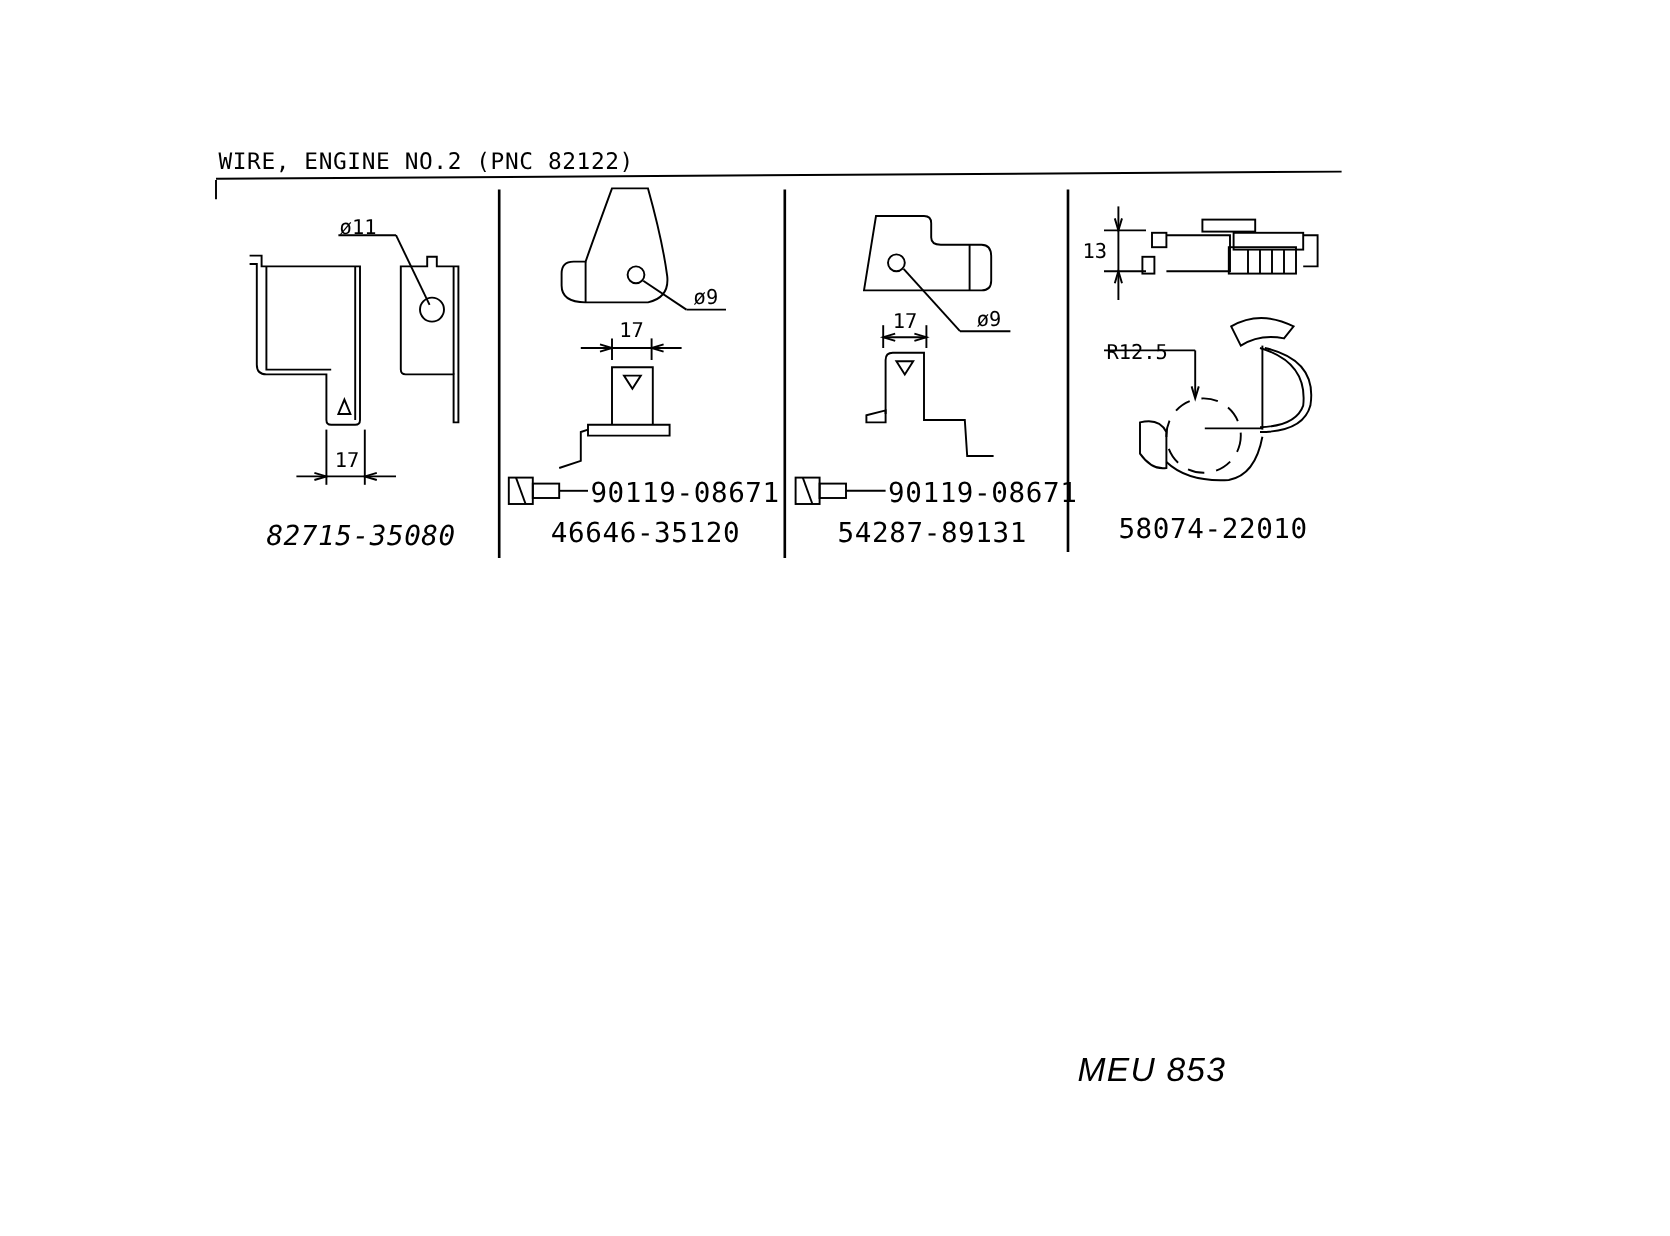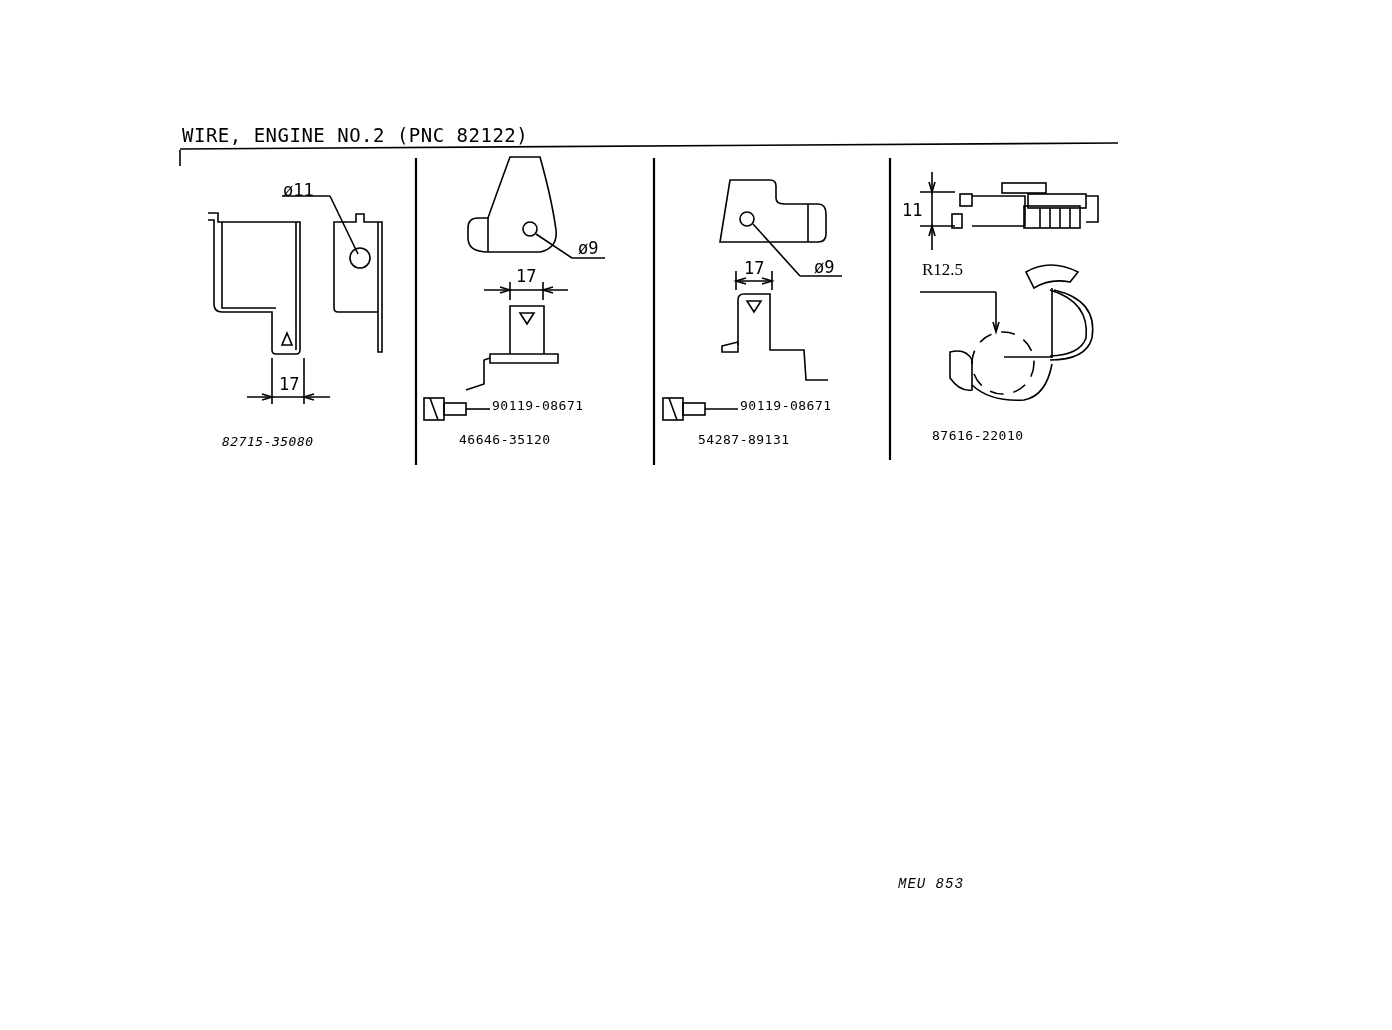--- a/index.html
+++ b/index.html
@@ -1,22 +1,22 @@
 <!DOCTYPE html>
 <html><head>
 <meta charset="utf-8">
 <style>
   html, body { margin: 0; padding: 0; background: #ffffff; }
   body { width: 1392px; height: 1030px; position: relative; overflow: hidden;
          font-family: "DejaVu Sans Mono", monospace; color: #000; }
   .abs { position: absolute; }
   .title { left: 182px; top: 124px; font-size: 19px; letter-spacing: 0.5px; white-space: nowrap; }
-  .part { font-size: 13px; letter-spacing: 0.5px; white-space: nowrap; }
+  .part { font-size: 23px; letter-spacing: 0.5px; white-space: nowrap; }
   .dim { font-size: 17px; white-space: nowrap; }
-  .handnote { font-family: Liberation Mono, monospace; font-style: italic; font-size: 14px; letter-spacing: 1px; }
+  .handnote { font-family: Liberation Sans, sans-serif; font-style: italic; font-size: 28px; letter-spacing: 1px; }
   svg { position: absolute; left: 0; top: 0; }
 </style>
 </head>
 <body>
 
 <svg width="1392" height="1030" fill="none" stroke="#000" stroke-width="1.6">
 
   <line x1="180" y1="149" x2="1118" y2="143"></line>
   <line x1="180" y1="150" x2="180" y2="166"></line>
 
@@ -134,17 +134,17 @@
 <div class="abs dim" style="left:578px; top:238px;">ø9</div>
 <div class="abs dim" style="left:516px; top:266px;">17</div>
 <div class="abs part" style="left:492px; top:398px;">90119-08671</div>
 <div class="abs part" style="left:459px; top:432px;">46646-35120</div>
 
 <div class="abs dim" style="left:814px; top:257px;">ø9</div>
 <div class="abs dim" style="left:744px; top:258px;">17</div>
 <div class="abs part" style="left:740px; top:398px;">90119-08671</div>
 <div class="abs part" style="left:698px; top:432px;">54287-89131</div>
 
-<div class="abs dim" style="left:902px; top:200px;">11</div>
-<div class="abs dim" style="left:922px; top:260px;font-family:Liberation Serif, serif;">R12.5</div>
-<div class="abs part" style="left:932px; top:428px;">87616-22010</div>
+<div class="abs dim" style="left:902px; top:200px;">13</div>
+<div class="abs dim" style="left:922px; top:284px;">R12.5</div>
+<div class="abs part" style="left:932px; top:428px;">58074-22010</div>
 
 <div class="abs handnote" style="left:898px; top:876px;">MEU 853</div>
 
 </body></html>

